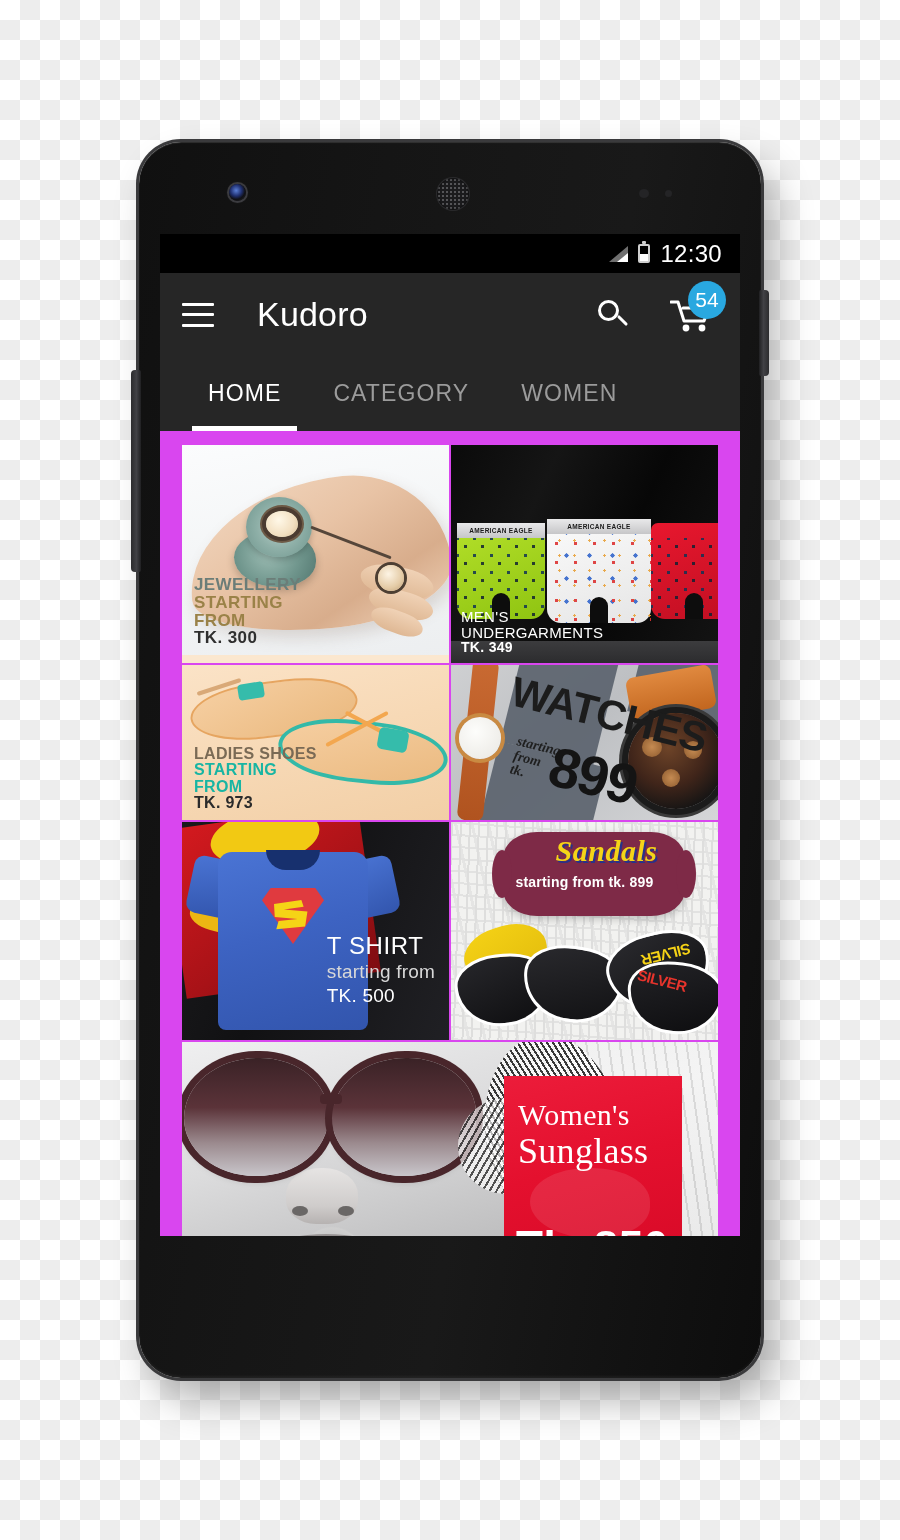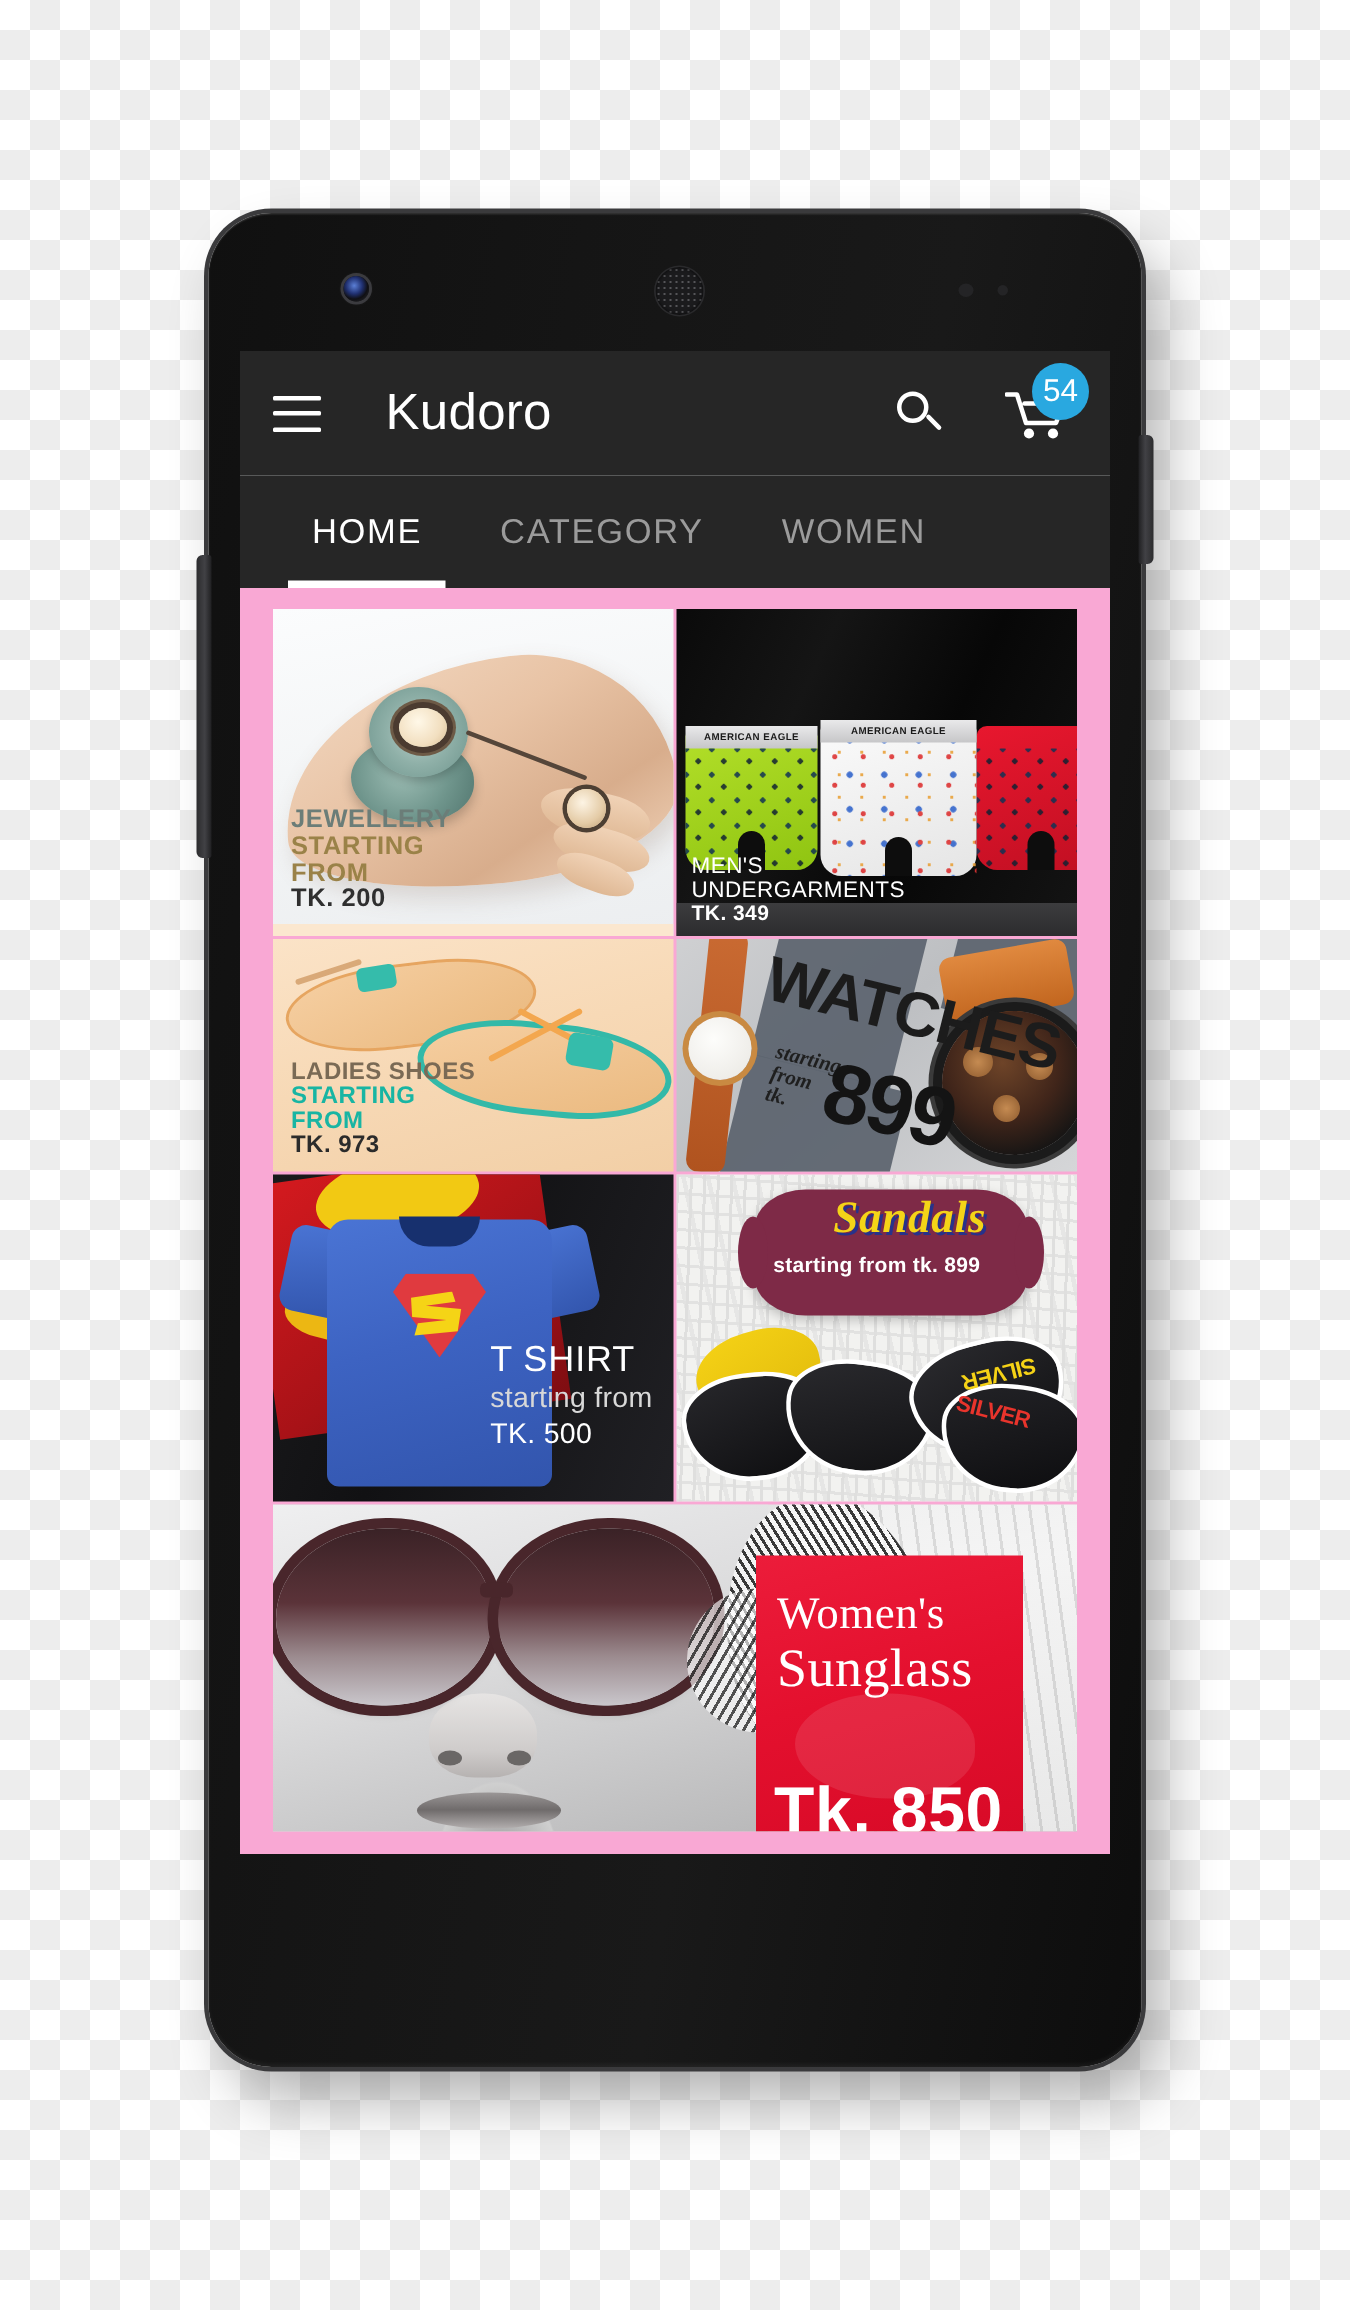--- a/index.html
+++ b/index.html
@@ -108,21 +108,21 @@
     display:flex; align-items:center; justify-content:center; color:#9b9b9b;
     font-size:23px; letter-spacing:1.1px; padding:0 26px; white-space:nowrap;
     position:relative; cursor:pointer; font-weight:500;
   }
   .tab.active{ color:#ffffff; }
   .tab.active:after{
     content:""; position:absolute; left:10px; right:10px; bottom:0; height:5px; background:#fff;
   }
 
   
-  #content{ background:#f9a8d4; height:912px; padding:14px 0 0 0; overflow:hidden; }
+  #content{ background:#d946ef; height:912px; padding:14px 0 0 0; overflow:hidden; }
   #grid{ display:grid; grid-template-columns:1fr 1fr; gap:2px; padding:0 22px; }
   .tile{ position:relative; overflow:hidden; }
   .tile .cap{ position:absolute; z-index:6; line-height:1.04; }
 
   
   #tile-jewellery{ height:218px; background:linear-gradient(170deg,#fbfcfd 0%,#f2f4f5 55%,#eceef0 100%); }
   #tile-jewellery .hand{
     position:absolute; left:6px; top:34px; width:262px; height:150px;
     background:linear-gradient(152deg,#f3d9c2 0%,#e8c3a5 42%,#d8ad8c 72%,#f0d2b8 100%);
     border-radius:62% 38% 46% 54% / 72% 64% 36% 28%;
@@ -334,20 +334,30 @@
 <div id="phone">
   <div id="vol-rocker"></div>
   <div id="power-btn"></div>
   <div id="front-camera"></div>
   <div id="earpiece"></div>
   <div id="sensor-a"></div>
   <div id="sensor-b"></div>
 
   <div id="screen">
 
+    <div id="status-bar">
+      <div class="sig-tri">
+          <i></i>
+          <b></b>
+        </div>
+      <div class="batt">
+          <i></i>
+        </div>
+      <div id="status-time">12:30</div>
+    </div>
 
     <div id="app-bar">
       <div id="menu-icon">
         <span></span>
           <span></span>
           <span></span>
       </div>
       <div id="app-title">Kudoro</div>
       <div class="bar-spacer"></div>
       <div id="search-icon">
@@ -382,21 +392,21 @@
           <div class="flowerB"></div>
           <div class="flowerA"></div>
           <div class="gemA"></div>
           <div class="chain"></div>
           <div class="ring"></div>
           <div class="strip"></div>
           <div class="cap">
             <div class="l1">JEWELLERY</div>
             <div class="l2">STARTING</div>
             <div class="l3">FROM</div>
-            <div class="l4">TK. 200</div>
+            <div class="l4">TK. 300</div>
           </div>
         </div>
 
         <div class="tile" id="tile-undergarments">
           <div class="floor"></div>
           <div class="boxer b1">
             <div class="bw">AMERICAN EAGLE</div>
             <div class="pat"></div>
             <div class="notch"></div>
           </div>

